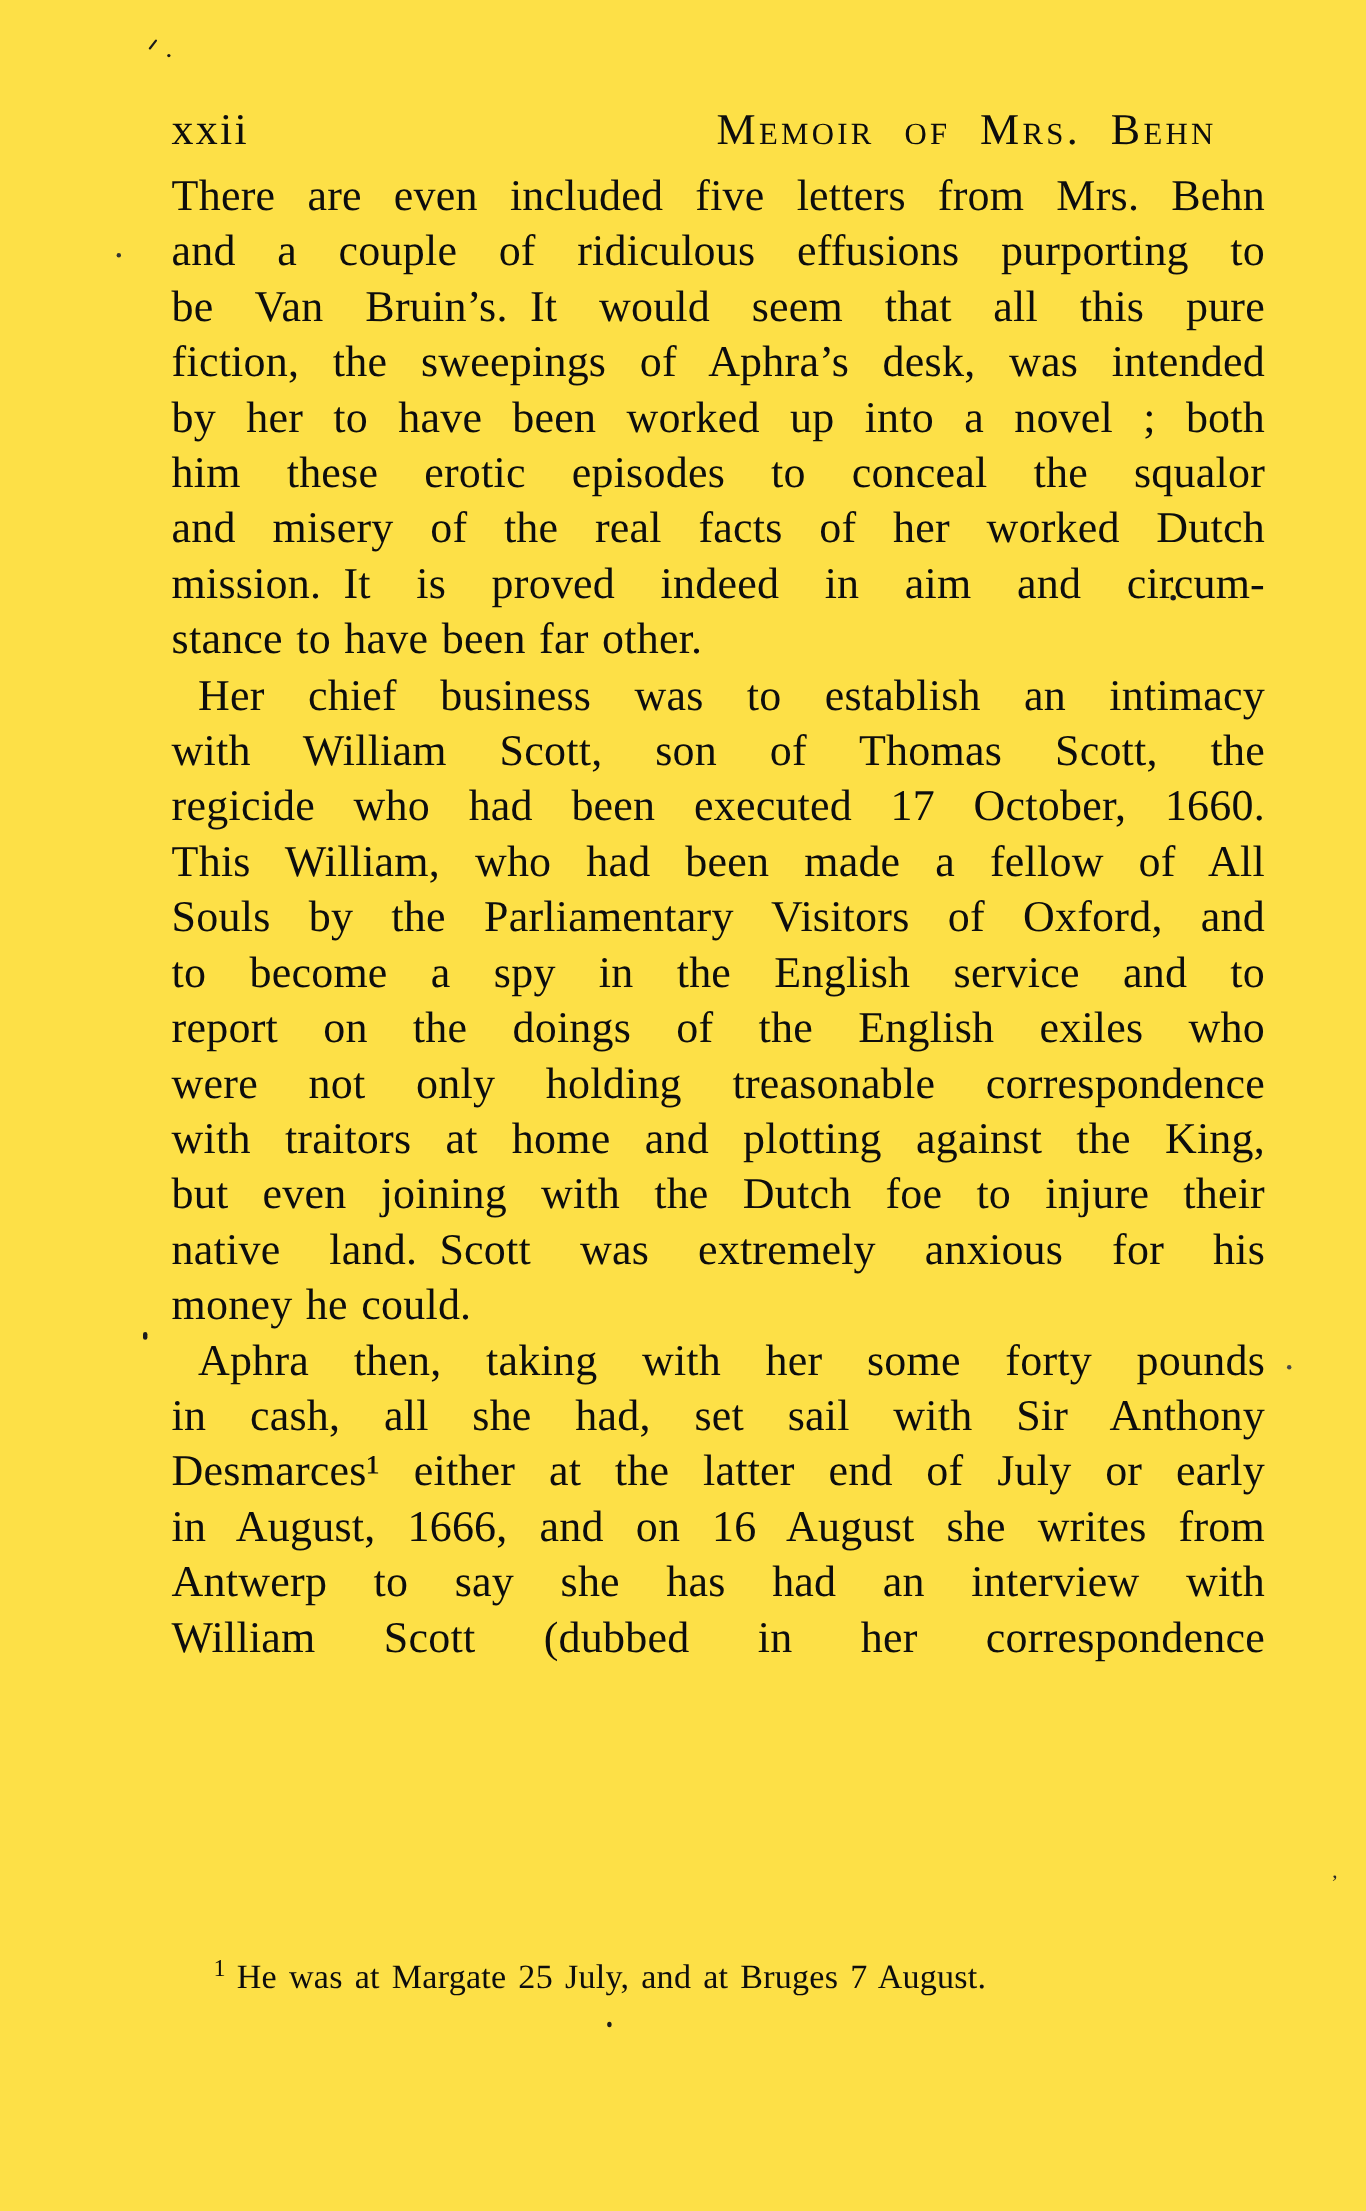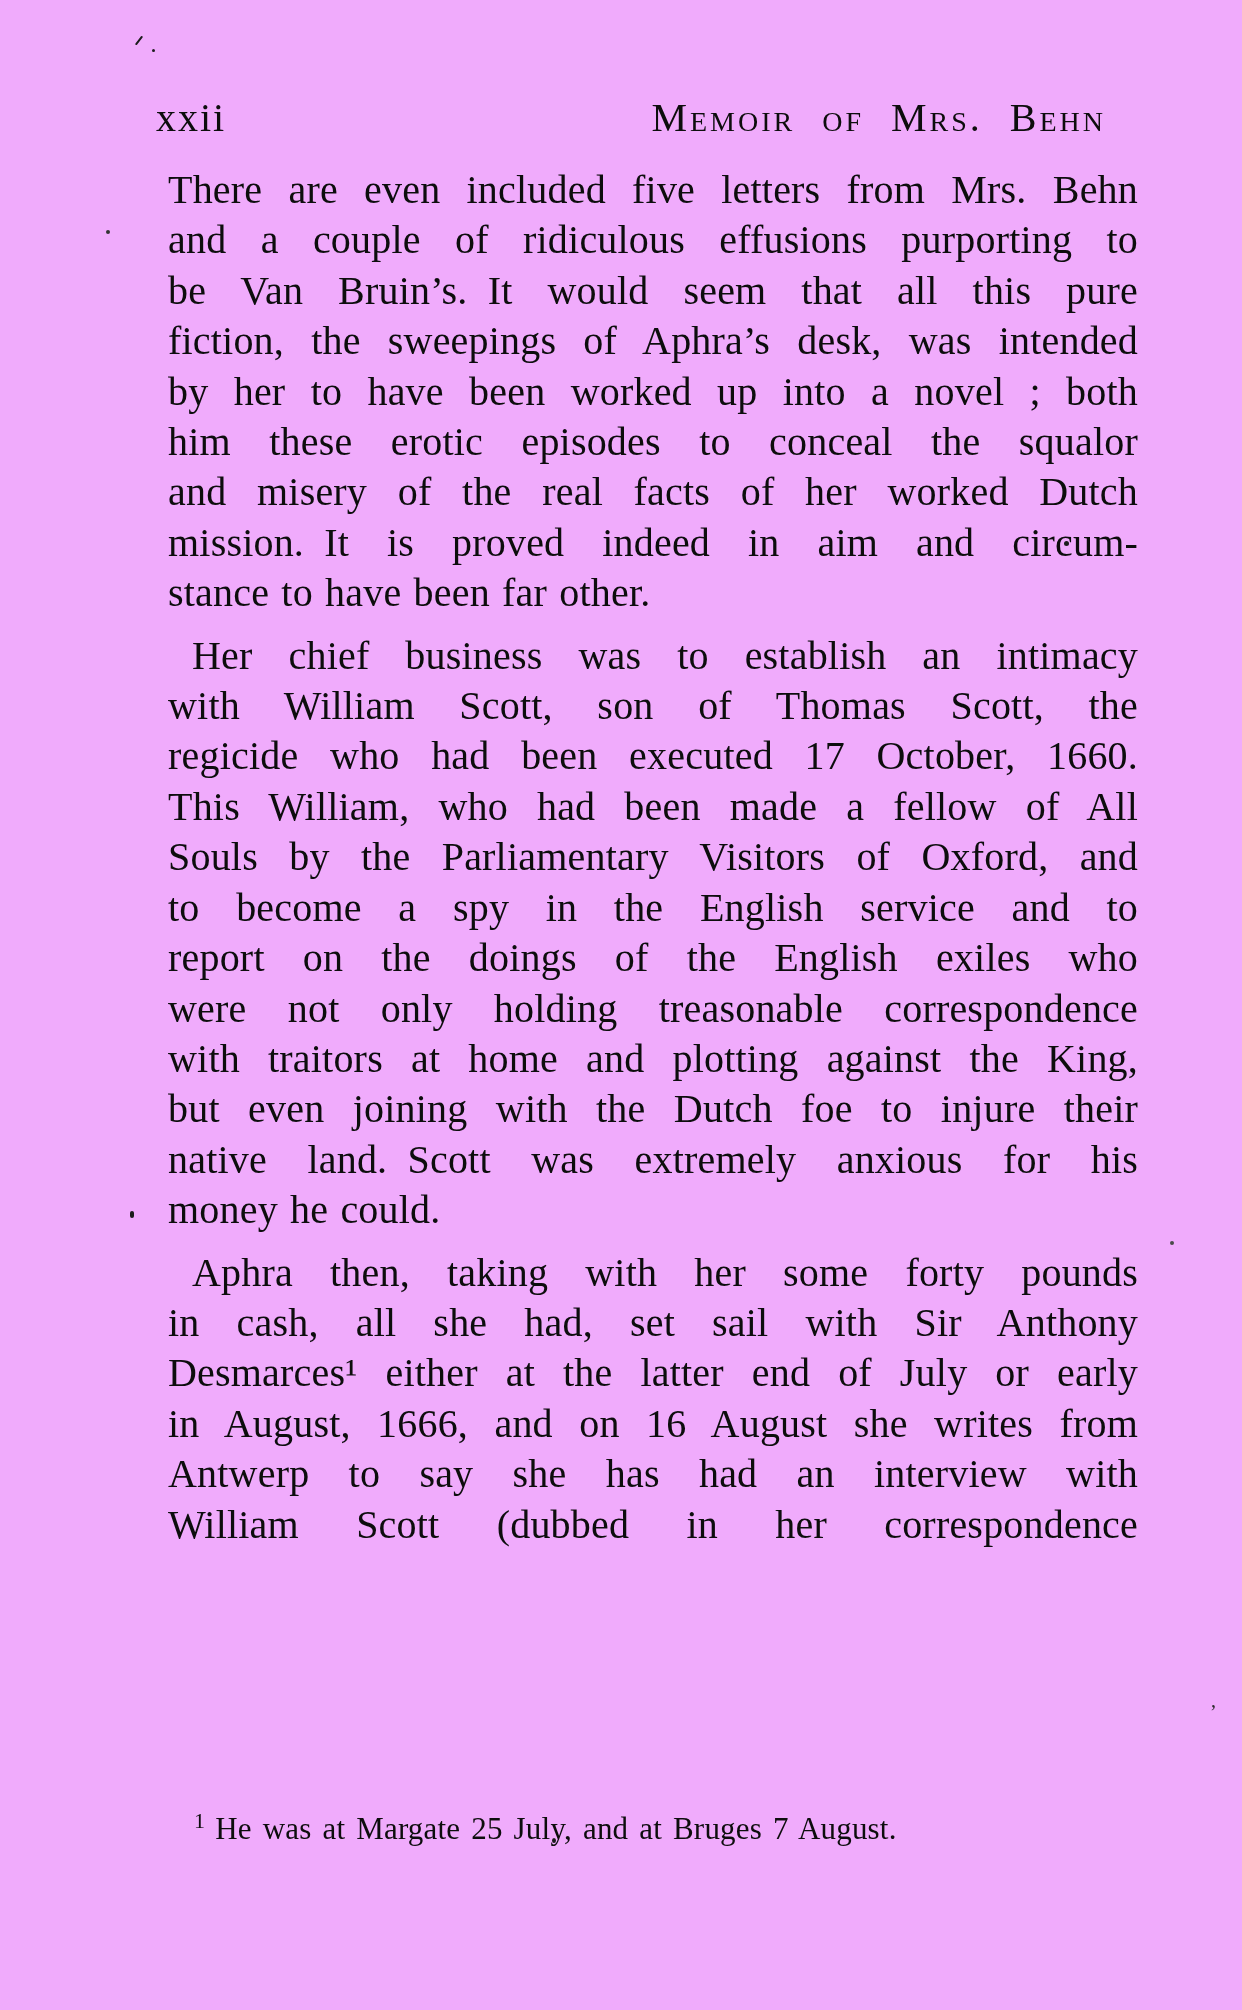--- a/index.html
+++ b/index.html
@@ -1,19 +1,19 @@
 <!DOCTYPE html>
 <html><head>
 <meta charset="utf-8">
 <style>
   html,body{margin:0;padding:0;background:#ffffff;}
   .page{
     position:relative;
     width:1242px;height:2010px;
-    background:#f0abfc;
+    background:#fde047;
     overflow:hidden;
     font-family:"Liberation Serif","DejaVu Serif",serif;
     color:#0d0d0d;
   }
   
   .pageno{
     position:absolute;left:156px;top:94px;
     font-size:40px;line-height:48px;letter-spacing:2px;
   }
   .running-title{
@@ -22,34 +22,34 @@
     font-variant:small-caps;
     font-size:40px;line-height:48px;
     letter-spacing:3px;word-spacing:14px;
   }
   
   .body-text{
     position:absolute;left:156px;top:153px;width:994px;
     font-size:40px;line-height:50.4px;
     word-spacing:2px;letter-spacing:0.2px;
   }
-  .para{margin:12px;padding:0;}
+  .para{margin:0;padding:0;}
   .line{
     text-align:justify;
     text-align-last:justify;
     white-space:normal;
   }
   .line.noj{text-align-last:left;}
   .line.ind{text-indent:24px;}
   
   .footnote{
     position:absolute;left:156px;top:1779px;width:994px;
     padding-left:38px;box-sizing:border-box;
     font-size:31px;line-height:36px;
-    word-spacing:3px;letter-spacing:0.2px;margin-top:32px;
+    word-spacing:3px;letter-spacing:0.2px;
   }
   .footnote sup{font-size:22px;line-height:0;margin-right:10px;}
   
   .art{position:absolute;background:#1c1c1c;border-radius:50%;}
   .art.tick{width:2px;height:11px;border-radius:1px;transform:rotate(38deg);}
   .art.quote{
     background:none;border-radius:0;color:#2a2a2a;
     font-size:20px;line-height:20px;font-family:"Liberation Serif",serif;
   }
 </style>

